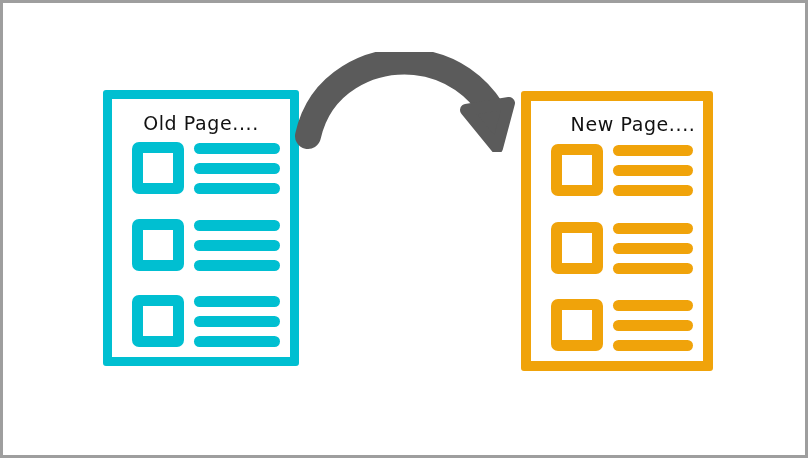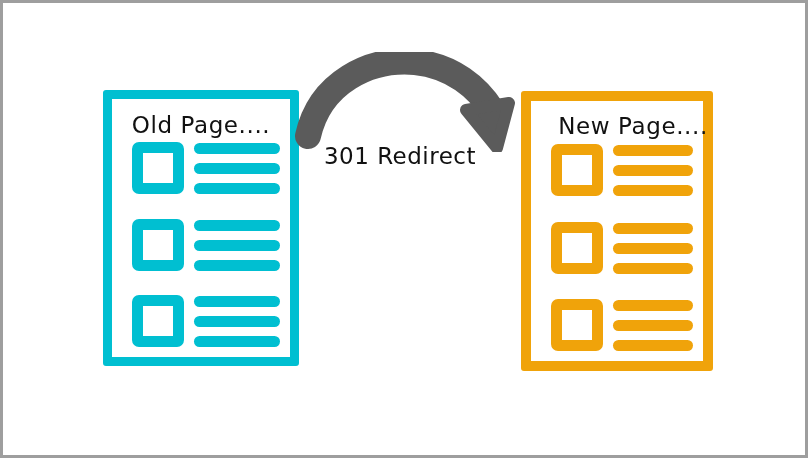--- a/index.html
+++ b/index.html
@@ -50,21 +50,21 @@
     height: 280px;
     border-width: 10px;
     border-color: #f0a30a;
   }
   .doc-title {
     position: absolute;
     left: 0;
     width: 100%;
     text-align: center;
     font-family: "DejaVu Sans", sans-serif;
-    font-size: 23px;
+    font-size: 19px;
     font-weight: 400;
     letter-spacing: 0.6px;
     color: #111111;
     white-space: nowrap;
   }
   #doc-old .doc-title { top: 13px; }
   #doc-new .doc-title { top: 12px; padding-left: 16px; }
 
   .doc-rows {
     position: absolute;
@@ -215,15 +215,14 @@
     </div>
   </div>
 
   <svg id="redirect-arrow" viewBox="0 0 230 100">
     <path d="M 18 84
              C 30 30, 80 6, 125 10
              C 163 14, 188 36, 202 58" fill="none" stroke="#5b5b5b" stroke-width="26" stroke-linecap="round"></path>
     <path d="M 176 58 L 219 51 L 207 96 Z" fill="#5b5b5b" stroke="#5b5b5b" stroke-width="12" stroke-linejoin="round" stroke-linecap="round"></path>
   </svg>
 
-  <div id="redirect-label">301 Redirect</div>
 
 </div>
 
 </body></html>

